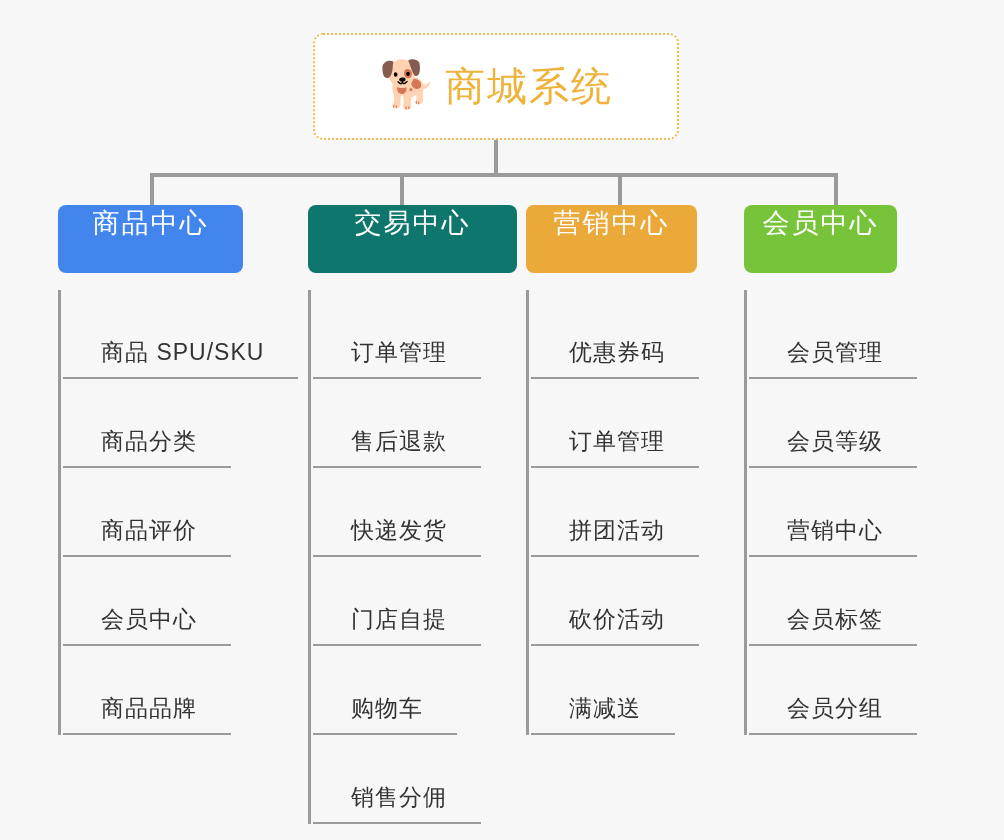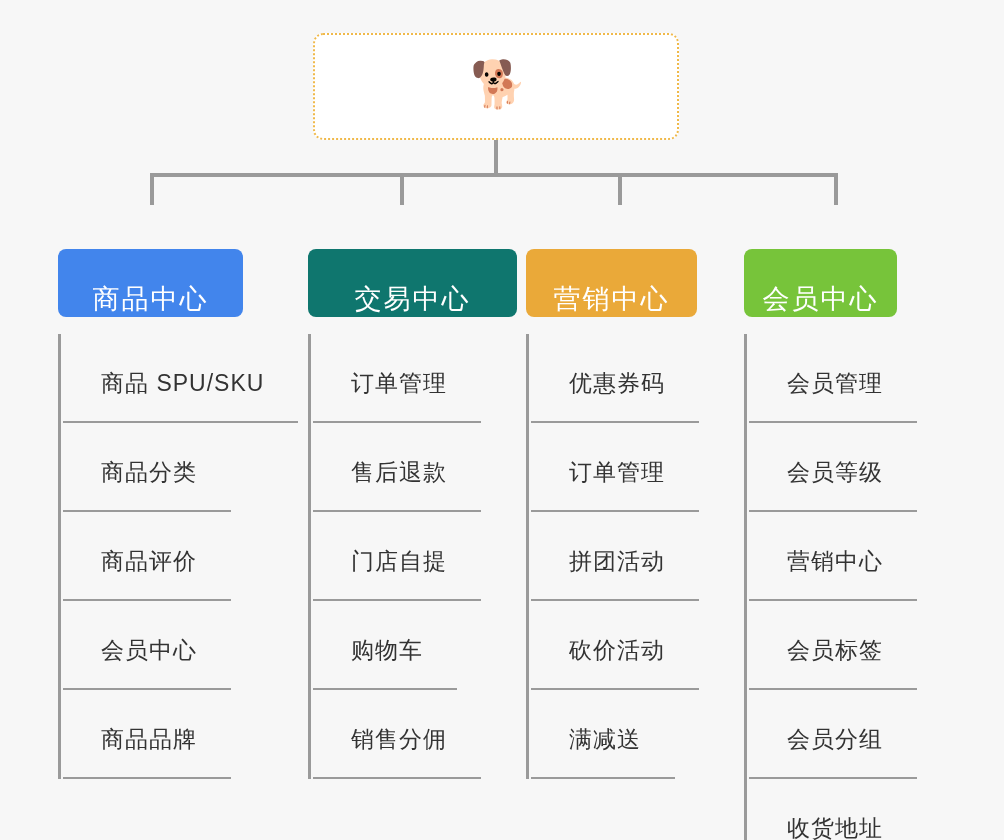--- a/index.html
+++ b/index.html
@@ -56,27 +56,26 @@
 
   
   .column {
     position: absolute;
     top: 205px;
   }
   .cat-header {
     height: 68px;
     border-radius: 8px;
     display: flex;
-    align-items: flex-end;
+    align-items: flex-start;
     justify-content: center;
     color: #ffffff;
     font-size: 27px;
     letter-spacing: 2px;
     box-sizing: border-box;
-    margin-top: 44px;
   }
 
   
   .leaf-list {
     position: relative;
     margin-top: 17px;
     padding-left: 2px;
     border-left: 3px solid #9a9a9a;
   }
   .leaf-item {
@@ -84,29 +83,30 @@
     display: flex;
     align-items: flex-end;
     box-sizing: border-box;
   }
   .leaf-label {
     display: inline-block;
     font-size: 23px;
     color: #333333;
     white-space: nowrap;
     border-bottom: 2px solid #9a9a9a;
-    padding: 0 34px 22px 38px;
+    padding: 0 34px 9px 38px;
     letter-spacing: 1px;
   }
 </style>
 </head>
 <body>
 
 <div id="root-node">
   <span id="root-emoji">🐕</span>
+  <span id="root-title">商城系统</span>
 </div>
 
 <div class="conn conn-v-root"></div>
 <div class="conn conn-h-bus"></div>
 <div class="conn conn-v-drop" style="left:150px"></div>
 <div class="conn conn-v-drop" style="left:400px"></div>
 <div class="conn conn-v-drop" style="left:618px"></div>
 <div class="conn conn-v-drop" style="left:834px"></div>
 
 <div class="column" style="left:58px">
@@ -137,20 +137,23 @@
     <span>交易中心</span>
   </div>
   <div class="leaf-list">
     <div class="leaf-item">
         <span class="leaf-label">订单管理</span>
       </div>
     <div class="leaf-item">
         <span class="leaf-label">售后退款</span>
       </div>
     <div class="leaf-item">
+        <span class="leaf-label">快递发货</span>
+      </div>
+    <div class="leaf-item">
         <span class="leaf-label">门店自提</span>
       </div>
     <div class="leaf-item">
         <span class="leaf-label">购物车</span>
       </div>
     <div class="leaf-item">
         <span class="leaf-label">销售分佣</span>
       </div>
   </div>
 </div>
@@ -191,17 +194,14 @@
       </div>
     <div class="leaf-item">
         <span class="leaf-label">营销中心</span>
       </div>
     <div class="leaf-item">
         <span class="leaf-label">会员标签</span>
       </div>
     <div class="leaf-item">
         <span class="leaf-label">会员分组</span>
       </div>
-    <div class="leaf-item">
-        <span class="leaf-label">收货地址</span>
-      </div>
   </div>
 </div>
 
 </body></html>

